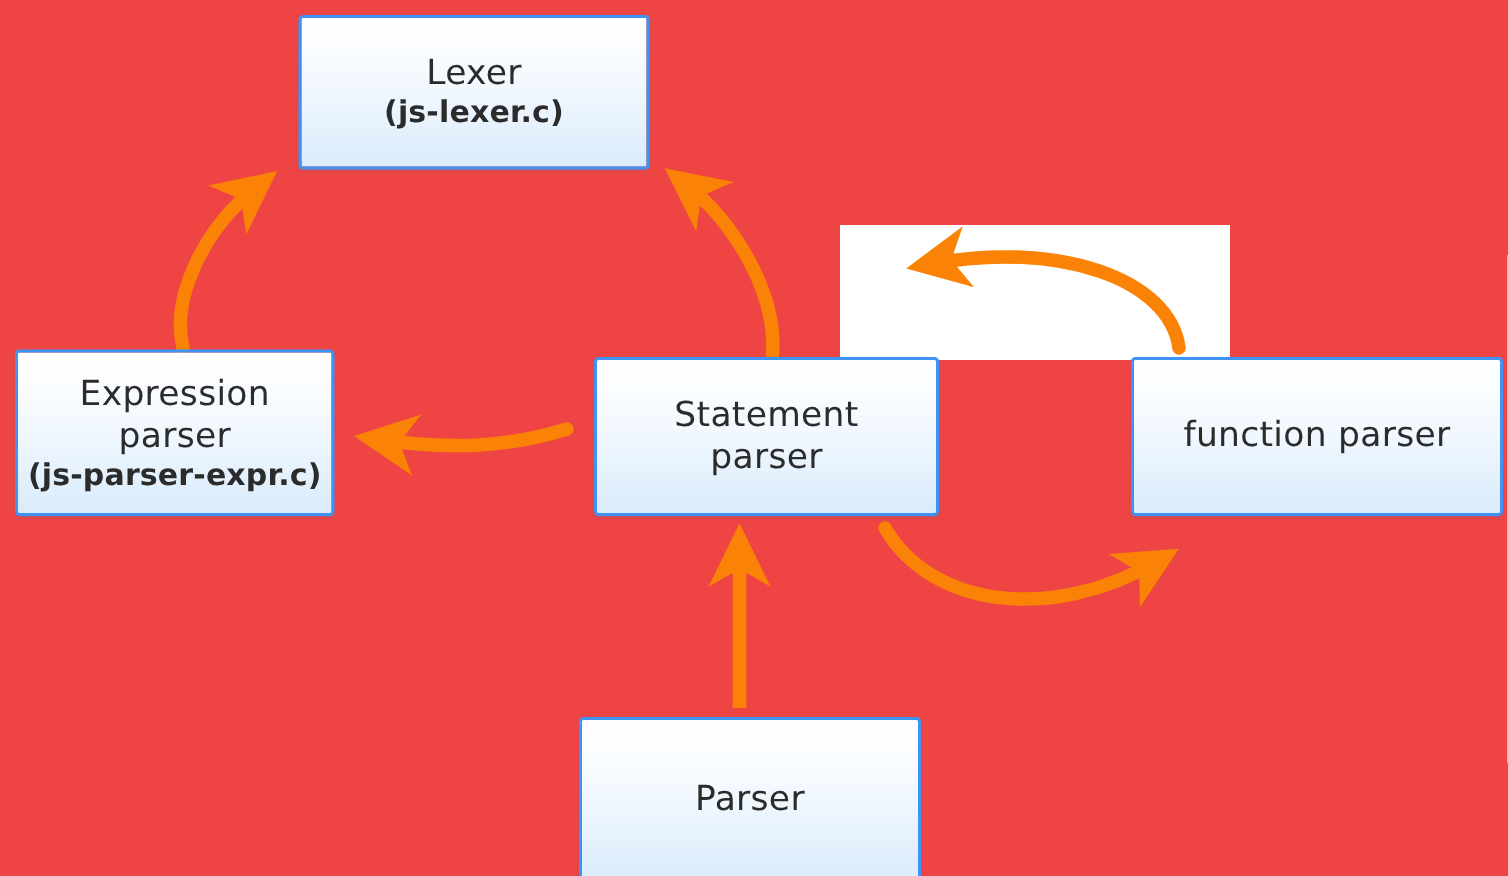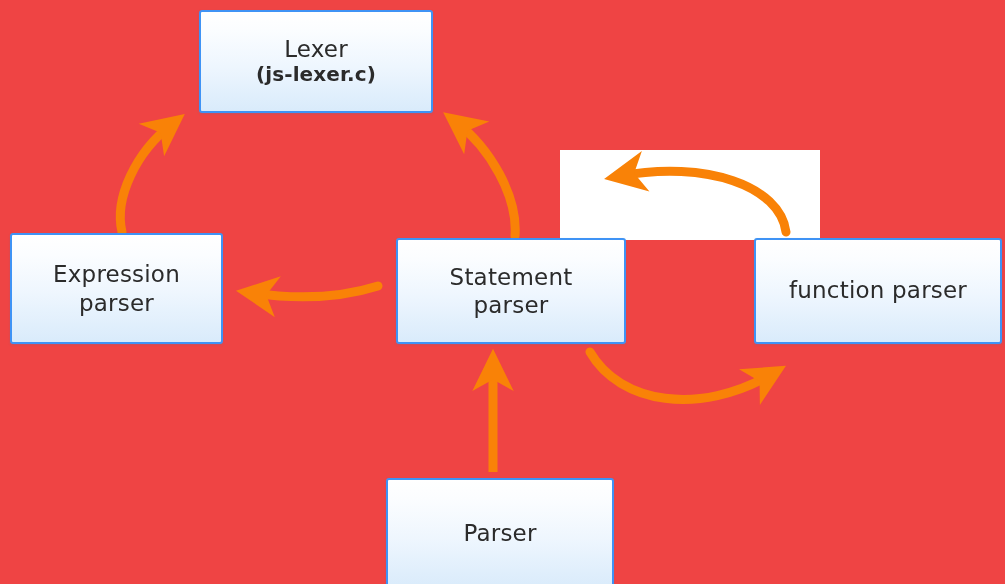--- a/index.html
+++ b/index.html
@@ -107,20 +107,21 @@
   </svg>
 
   <div class="node" id="node-lexer">
     <div class="title">Lexer</div>
     <div class="sub">(js-lexer.c)</div>
   </div>
 
   <div class="node two-line" id="node-expression">
     <div class="title">Expression</div>
     <div class="title">parser</div>
+    <div class="sub">(js-parser-expr.c)</div>
   </div>
 
   <div class="node two-line" id="node-statement">
     <div class="title">Statement</div>
     <div class="title">parser</div>
   </div>
 
   <div class="node" id="node-function">
     <div class="title">function parser</div>
   </div>

